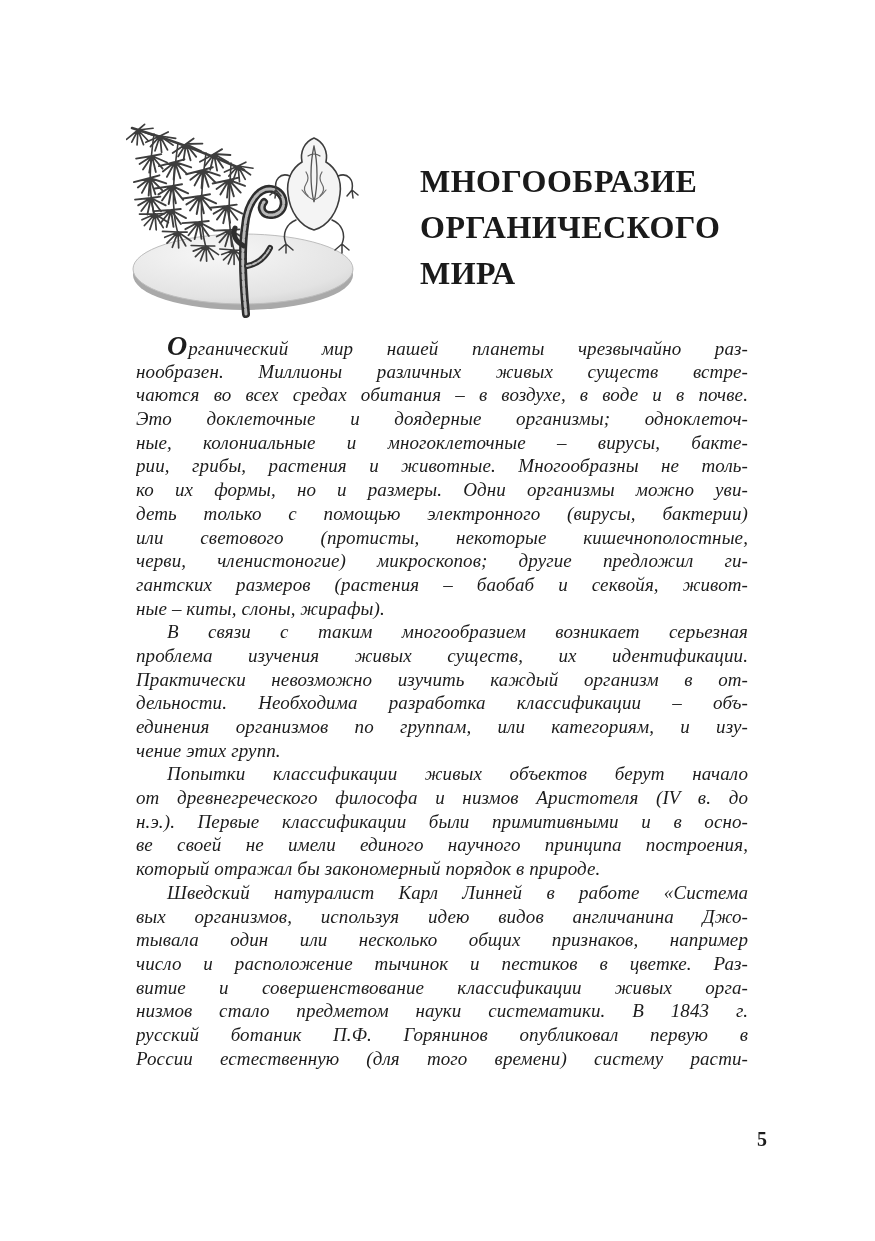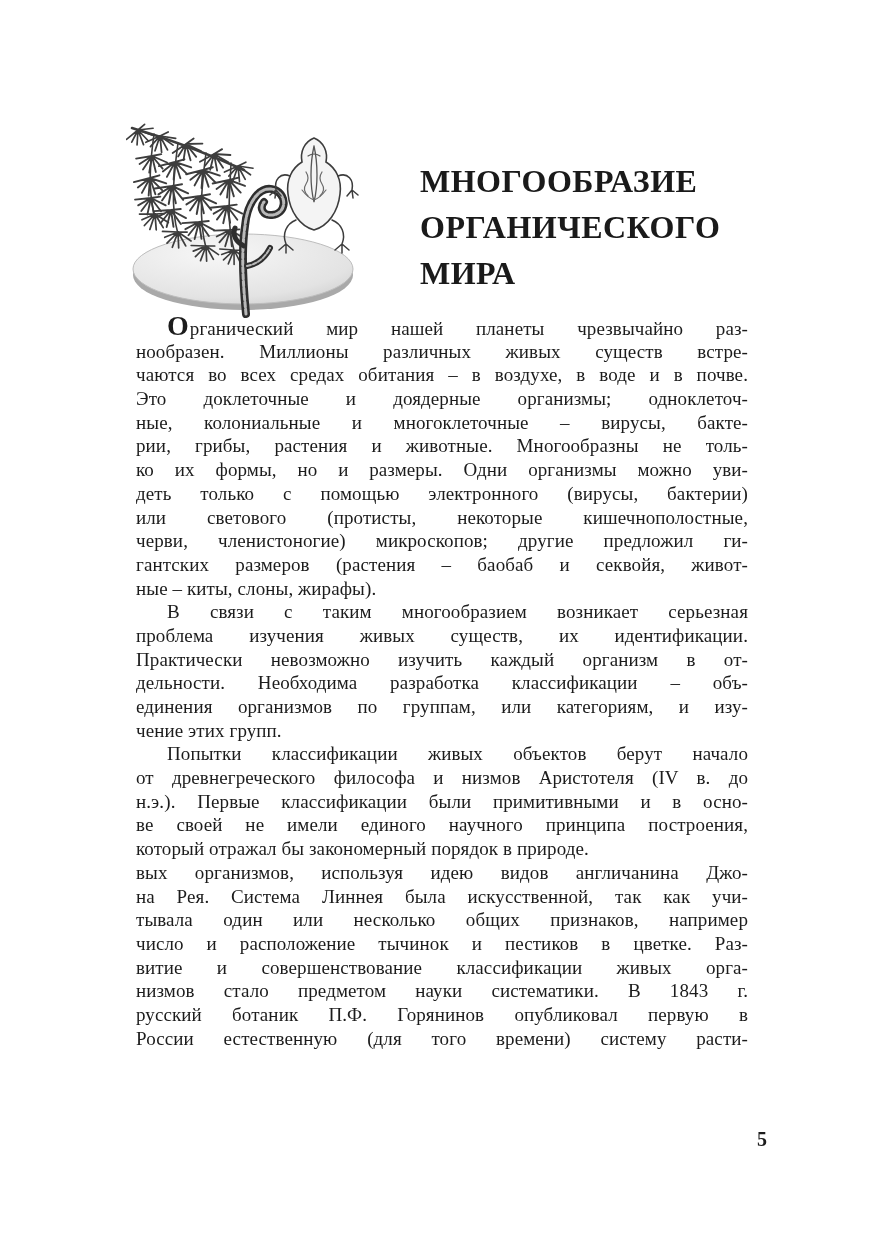--- a/index.html
+++ b/index.html
@@ -30,25 +30,26 @@
     line-height: 46px;
     letter-spacing: 0.5px;
     color: #1a1a1a;
     white-space: nowrap;
     margin-left: 36px;
   }
 
   
   .body-text {
     position: absolute;
-    left: 136px; top: 316px;
+    left: 136px; top: 336px;
     width: 612px;
     font-size: 19px;
     line-height: 23.7px;
     letter-spacing: 0.1px;
+    font-style: italic;
   }
   .para { margin: 0; }
   .line {
     text-align: justify;
     text-align-last: justify;
     height: 23.7px;
     overflow: hidden;
   }
   .line.no-just { text-align-last: left; }
   .line.first { text-indent: 31px; }
@@ -178,22 +179,22 @@
         <div class="line no-just">чение этих групп.</div>
       </div>
       <div class="para">
         <div class="line first">Попытки классификации живых объектов берут начало</div>
         <div class="line">от древнегреческого философа и низмов Аристотеля (IV в. до</div>
         <div class="line">н.э.). Первые классификации были примитивными и в осно-</div>
         <div class="line">ве своей не имели единого научного принципа построения,</div>
         <div class="line no-just">который отражал бы закономерный порядок в природе.</div>
       </div>
       <div class="para">
+        <div class="line first">Шведский натуралист Карл Линней в работе «Система</div>
         <div class="line">вых организмов, используя идею видов англичанина Джо-</div>
-        <div class="line">на Рея. Система Линнея была искусственной, так как учи-</div>
         <div class="line">тывала один или несколько общих признаков, например</div>
         <div class="line">число и расположение тычинок и пестиков в цветке. Раз-</div>
         <div class="line">витие и совершенствование классификации живых орга-</div>
         <div class="line">низмов стало предметом науки систематики. В 1843 г.</div>
         <div class="line">русский ботаник П.Ф. Горянинов опубликовал первую в</div>
         <div class="line">России естественную (для того времени) систему расти-</div>
       </div>
     </div>
 
   <div class="folio">5</div>

